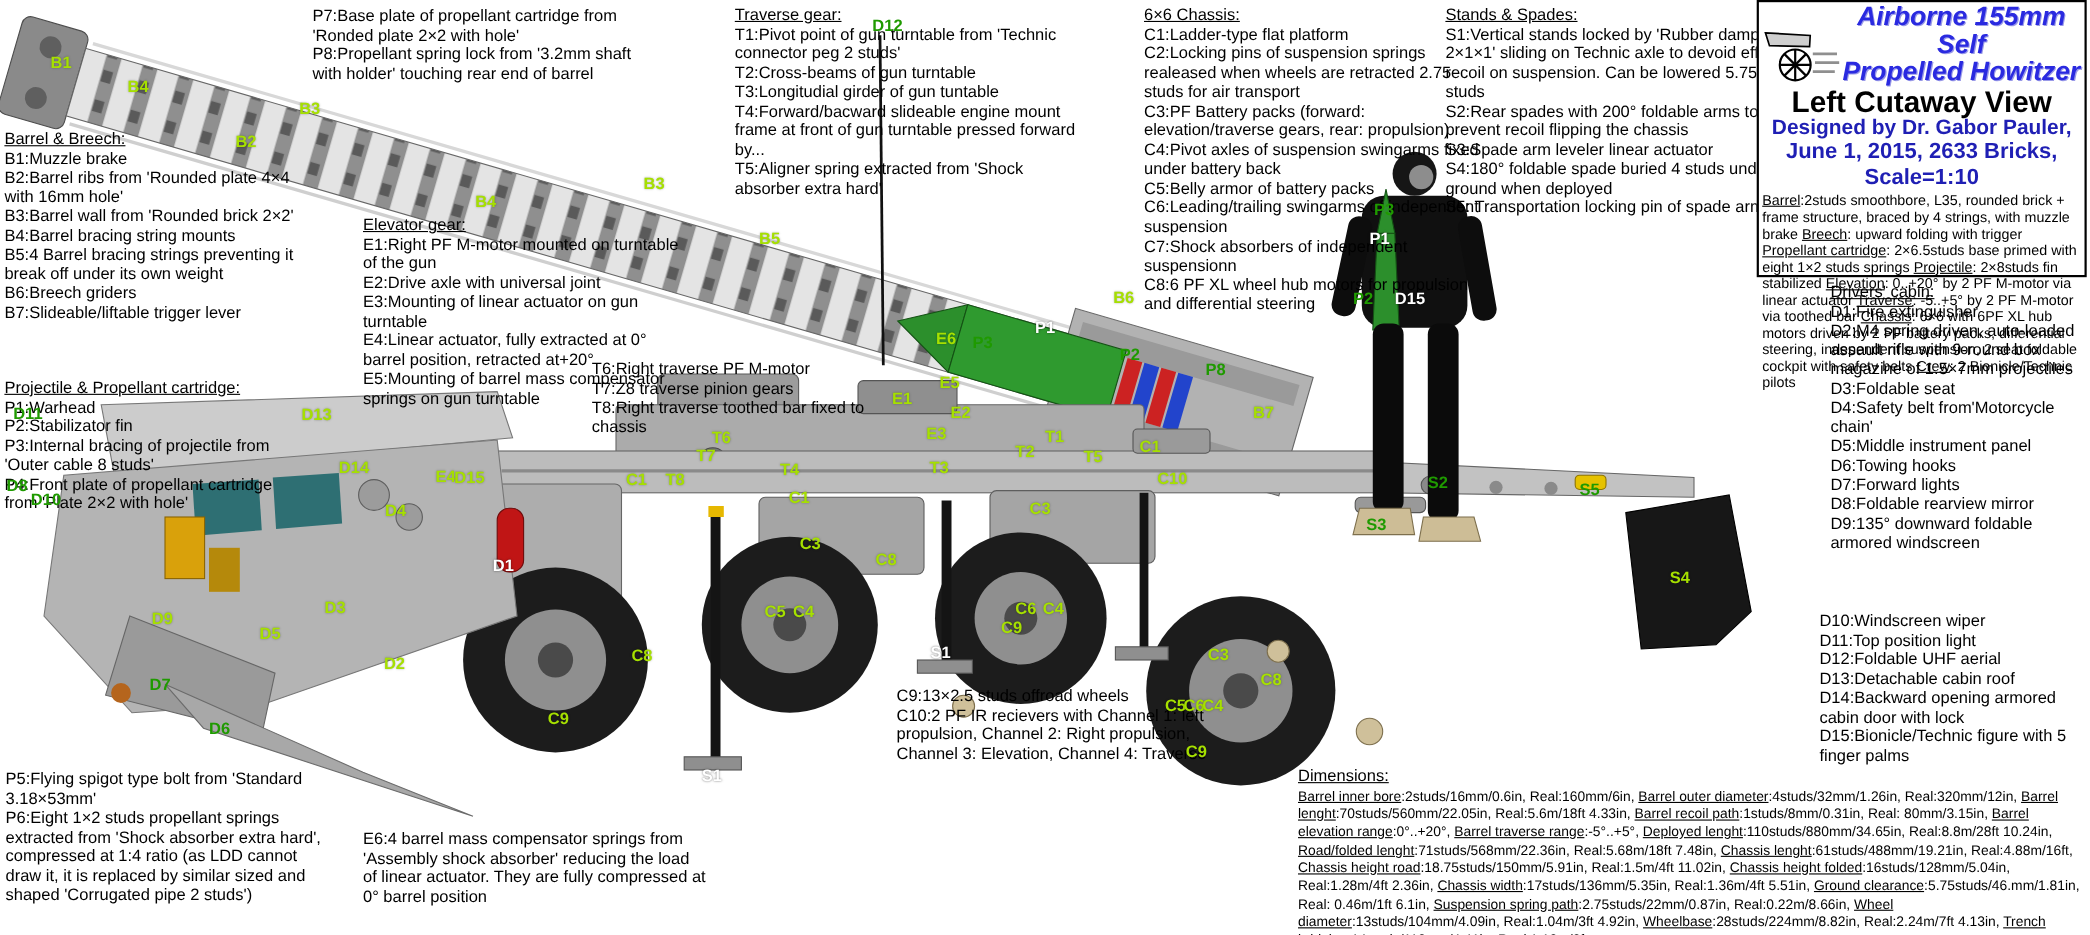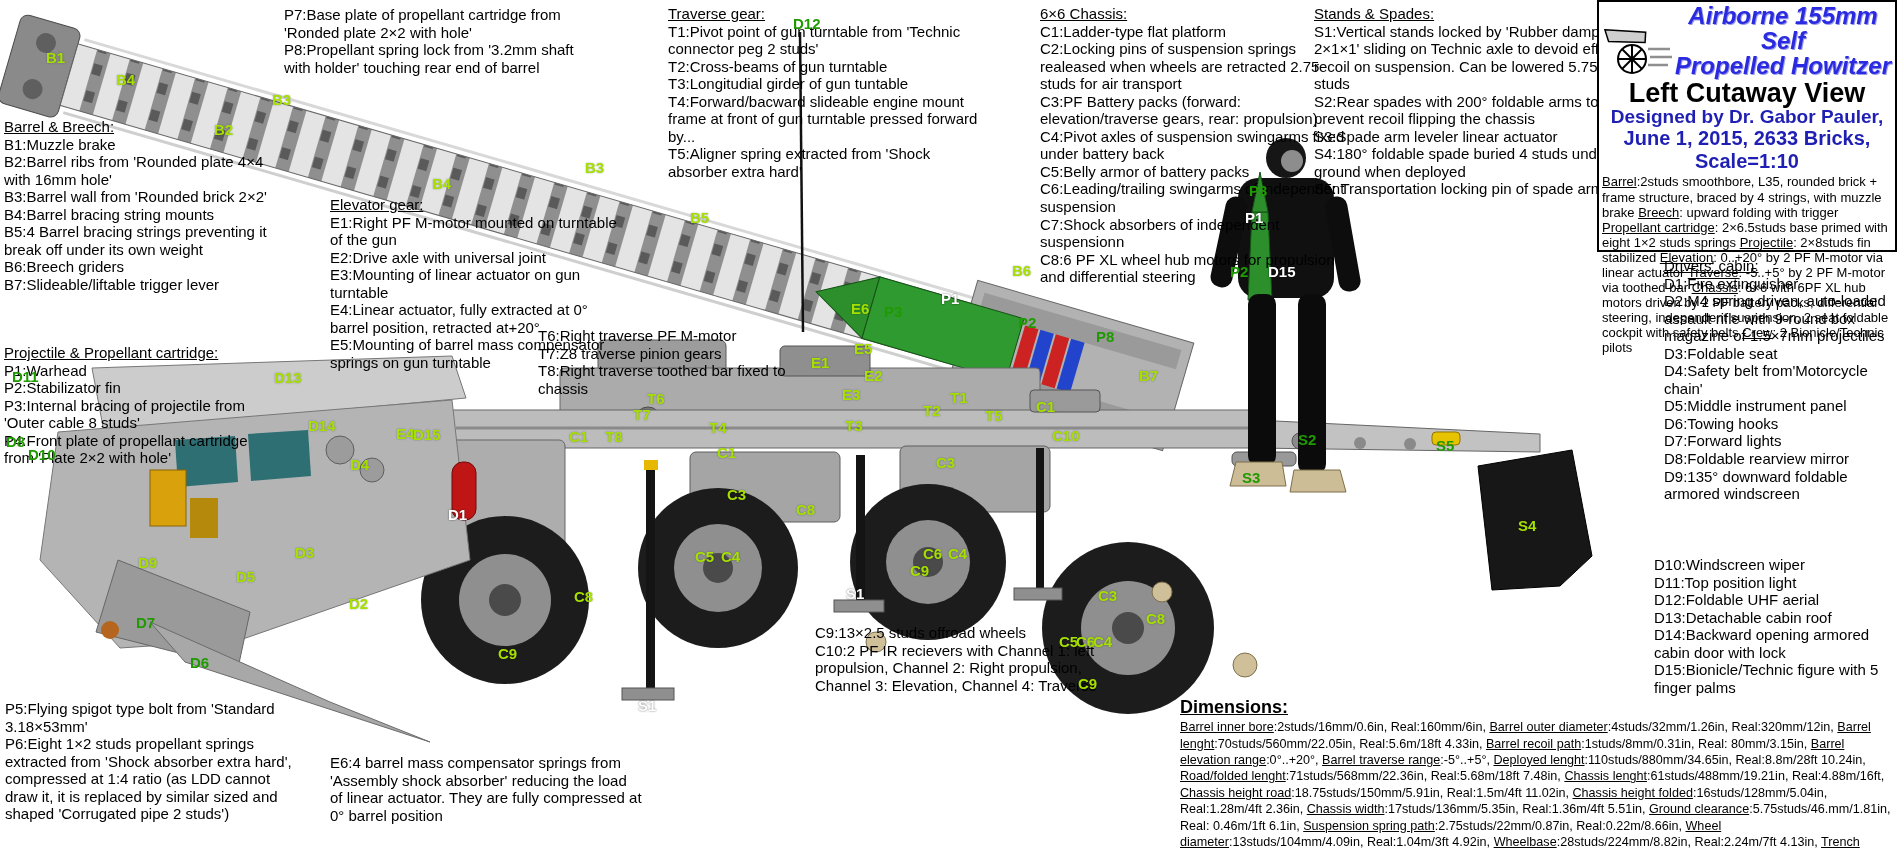--- a/index.html
+++ b/index.html
@@ -23,21 +23,21 @@
   #blk-stands{left:1314px;top:5px;width:322px;}
   #blk-elevator{left:330px;top:196px;width:300px;}
   #blk-t6t8{left:538px;top:327px;width:286px;}
   #blk-c9c10{left:815px;top:624px;width:288px;}
   #blk-p5p6{left:5px;top:700px;width:288px;}
   #blk-e6{left:330px;top:754px;width:312px;}
   #blk-cabin{left:1664px;top:257px;width:238px;}
   #blk-d10{left:1654px;top:556px;width:248px;}
   
   #blk-dim{left:1180px;top:696px;width:718px;font-size:12.6px;line-height:1.3;z-index:2;position:absolute;}
-  #dim-head{font-weight:bold;text-decoration:underline;font-size:18px;}
+  #dim-head{font-weight:normal;text-decoration:underline;font-size:15px;}
   
   #title-box{position:absolute;left:1597px;top:0;width:300px;height:252px;border:2px solid #000;
              box-sizing:border-box;background:#fff;z-index:4;padding:1px 3px;}
   #title-top{display:flex;align-items:flex-end;}
   #title-logo{flex:0 0 72px;height:58px;}
   #title-name{flex:1;text-align:center;font-style:italic;font-weight:bold;font-size:24px;line-height:1.05;
               color:#2a2ae0;text-shadow:1px 1px 0 #9a9ae8;}
   #view-title{text-align:center;font-weight:bold;font-size:27px;line-height:1.0;margin-top:1px;}
   .byline{text-align:center;font-weight:bold;color:#1f1fb4;}
   #byline1{font-size:19px;line-height:1.1;}

